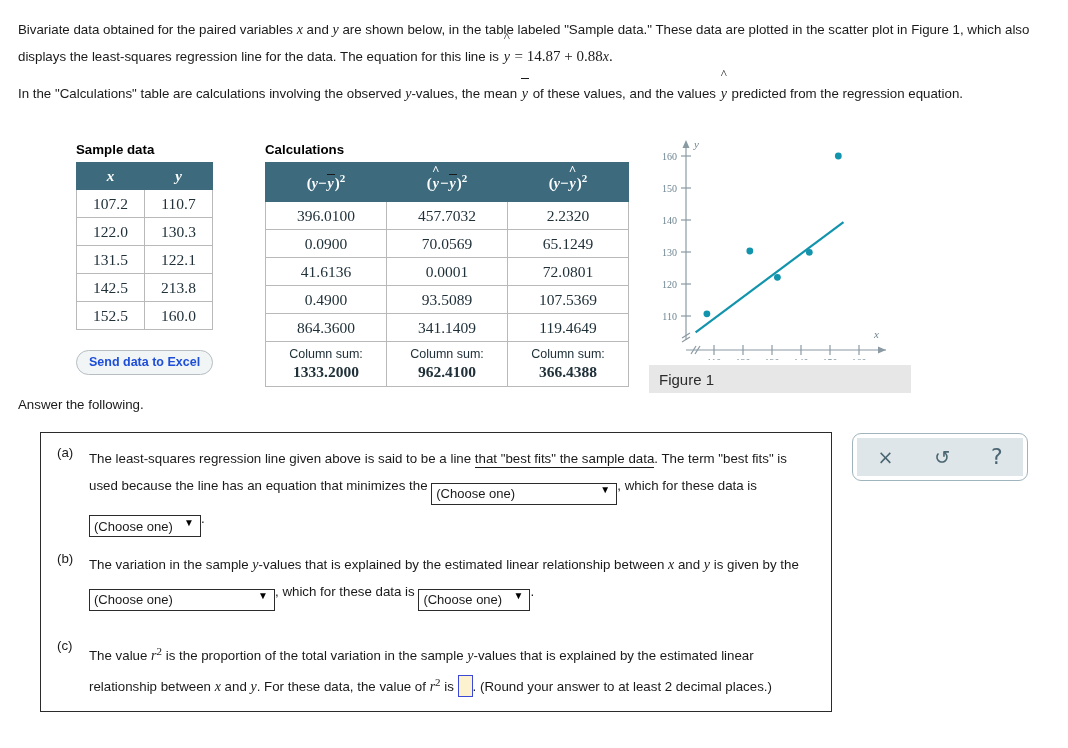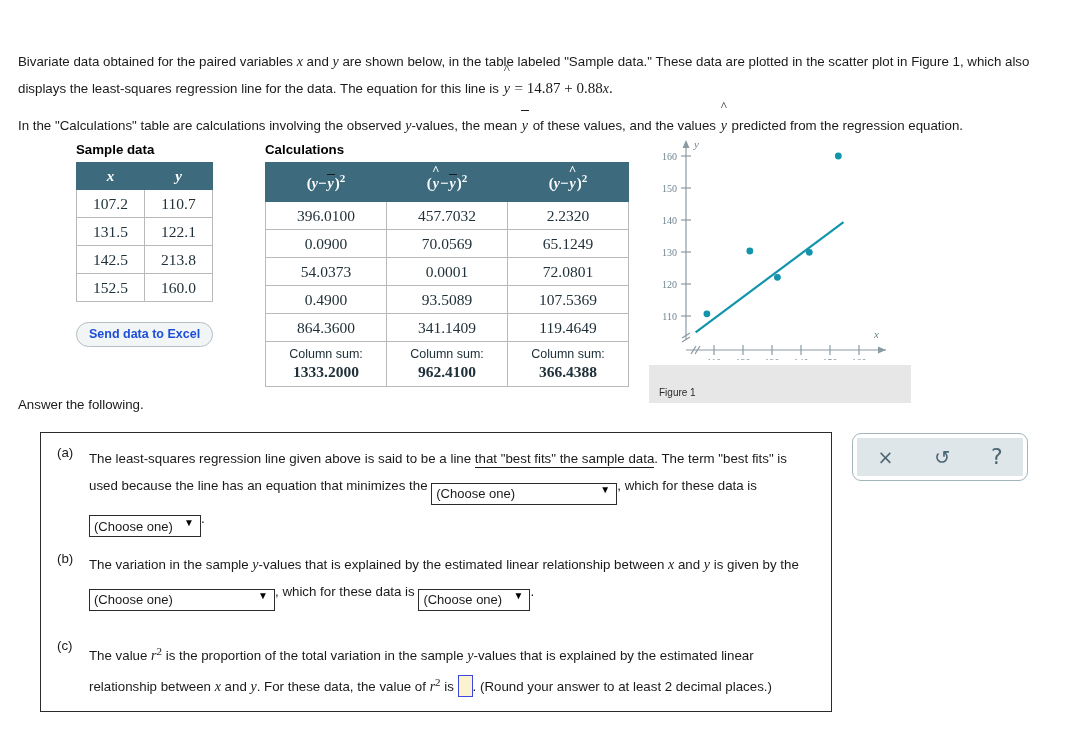--- a/index.html
+++ b/index.html
@@ -17,21 +17,20 @@
     overflow: hidden;
   }
   .mathvar { font-family: "Liberation Serif", serif; font-style: italic; font-size: 14px; }
   .mathnum { font-family: "Liberation Serif", serif; font-size: 15px; }
 
   
   #intro {
     position: absolute;
     left: 18px; top: 16px;
     width: 1040px;
-    margin-top: 32px;
   }
   #intro p { margin: 0 0 10px 0; line-height: 27px; }
 
   .overbar {
     display: inline-block;
     position: relative;
     padding: 0 1px;
   }
   .overbar::before {
     content: "";
@@ -117,23 +116,23 @@
     padding: 4px 12px 5px 12px;
     cursor: pointer;
     font-family: "Liberation Sans", sans-serif;
   }
 
   
   #fig-caption {
     width: 252px;
     background: #e7e7e7;
     border-left: 3px solid #ffffff;
-    font-size: 10px;
+    font-size: 15px;
     color: #2b2b2b;
-    padding: 22px 0 5px 10px;
+    padding: 6px 0 5px 10px;
     margin-top: 2px;
   }
 
   
   #answer-heading { position: absolute; left: 18px; top: 397px; font-size: 13.3px; }
 
   #qbox {
     position: absolute;
     left: 40px; top: 432px;
     width: 792px;
@@ -239,20 +238,24 @@
       <tbody>
           <tr>
         <th>x</th>
         <th>y</th>
       </tr>
       <tr>
         <td>107.2</td>
         <td>110.7</td>
       </tr>
       <tr>
+        <td>122.0</td>
+        <td>130.3</td>
+      </tr>
+      <tr>
         <td>131.5</td>
         <td>122.1</td>
       </tr>
       <tr>
         <td>142.5</td>
         <td>213.8</td>
       </tr>
       <tr>
         <td>152.5</td>
         <td>160.0</td>
@@ -281,21 +284,21 @@
         <td>396.0100</td>
         <td>457.7032</td>
         <td>2.2320</td>
       </tr>
       <tr>
         <td>0.0900</td>
         <td>70.0569</td>
         <td>65.1249</td>
       </tr>
       <tr>
-        <td>54.0373</td>
+        <td>41.6136</td>
         <td>0.0001</td>
         <td>72.0801</td>
       </tr>
       <tr>
         <td>0.4900</td>
         <td>93.5089</td>
         <td>107.5369</td>
       </tr>
       <tr>
         <td>864.3600</td>

